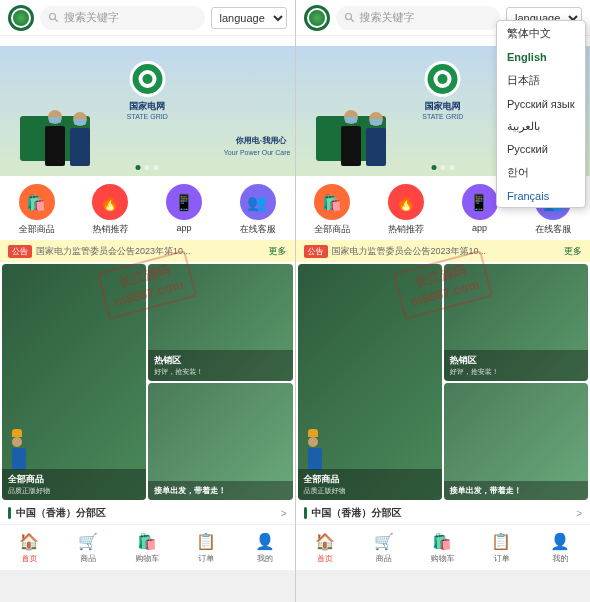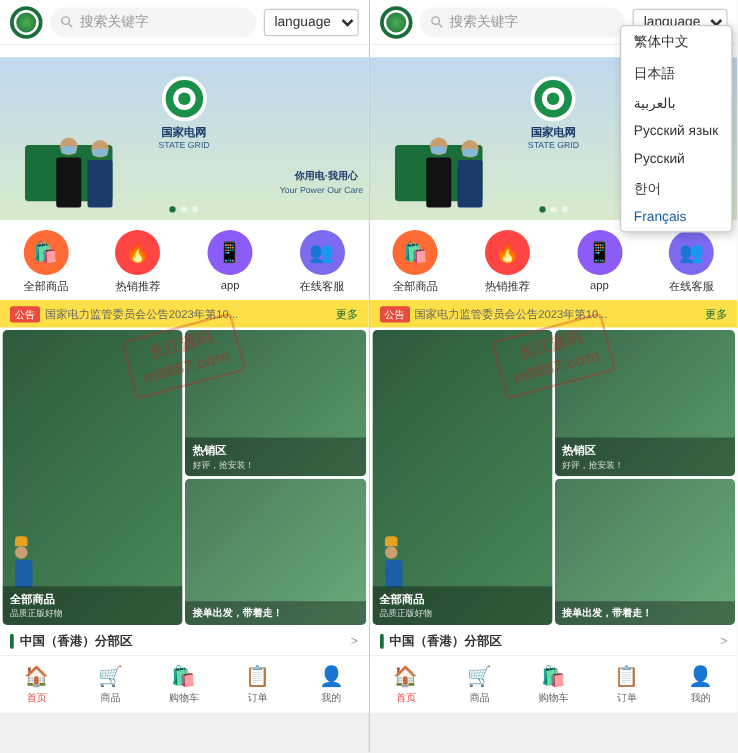--- a/index.html
+++ b/index.html
@@ -130,21 +130,21 @@
     }
     .icon-label {
       font-size: 9px;
       color: #333;
     }
 
     
     .notice-bar {
       display: flex;
       align-items: center;
-      background: #fde047;
+      background: #fef9c3;
       padding: 4px 8px;
       font-size: 9px;
       color: #666;
       flex-shrink: 0;
       height: 22px;
       gap: 4px;
     }
     .notice-badge {
       background: #e74c3c;
       color: #fff;
@@ -503,23 +503,24 @@
       </svg>
       <span>搜索关键字</span>
     </div>
     <select class="lang-select">
       <option>language</option>
     </select>
   </div>
 
   <div class="dropdown-overlay">
     <div class="dropdown-item">繁体中文</div>
+    <div class="dropdown-item selected">English</div>
     <div class="dropdown-item">日本語</div>
+    <div class="dropdown-item">Русский язык</div>
     <div class="dropdown-item">بالعربية</div>
-    <div class="dropdown-item">Русский язык</div>
     <div class="dropdown-item">Русский</div>
     <div class="dropdown-item">한어</div>
     <div class="dropdown-item blue">Français</div>
   </div>
 
   <div class="carousel">
     <div class="worker-scene">
       <div style="position:absolute;top:0;left:0;right:0;bottom:0;background:linear-gradient(180deg,#c0d8ee 0%,#d8eacc 100%);"></div>
       <div style="position:absolute;top:15px;left:50%;transform:translateX(-50%);text-align:center;">
         <div style="width:36px;height:36px;border-radius:50%;background:#1a8f4a;border:3px solid #fff;margin:0 auto 3px;display:flex;align-items:center;justify-content:center;">

